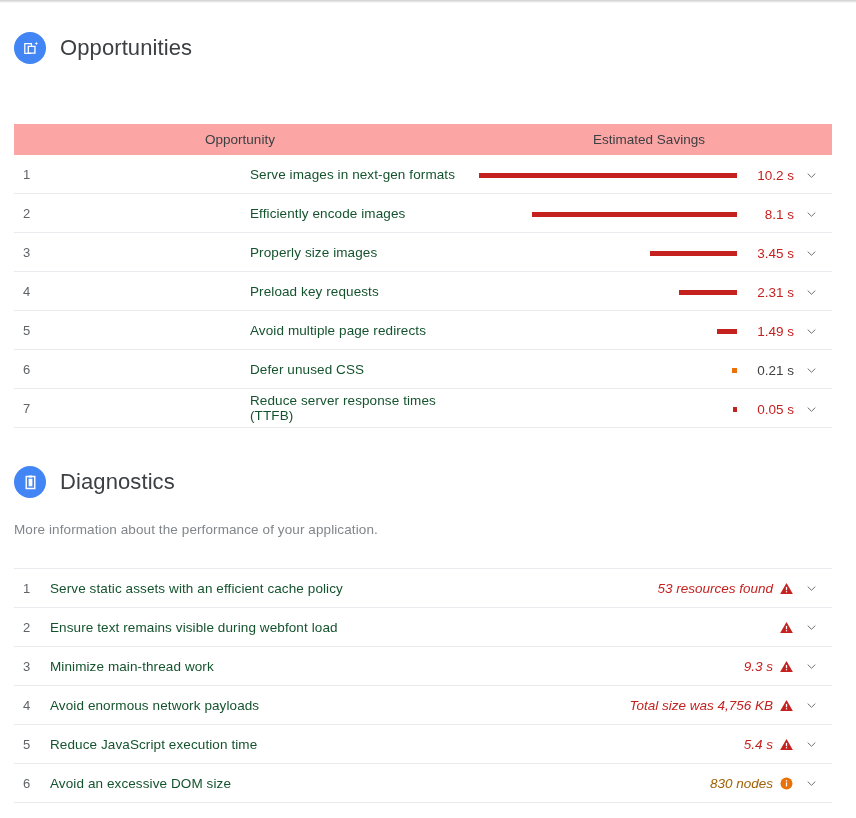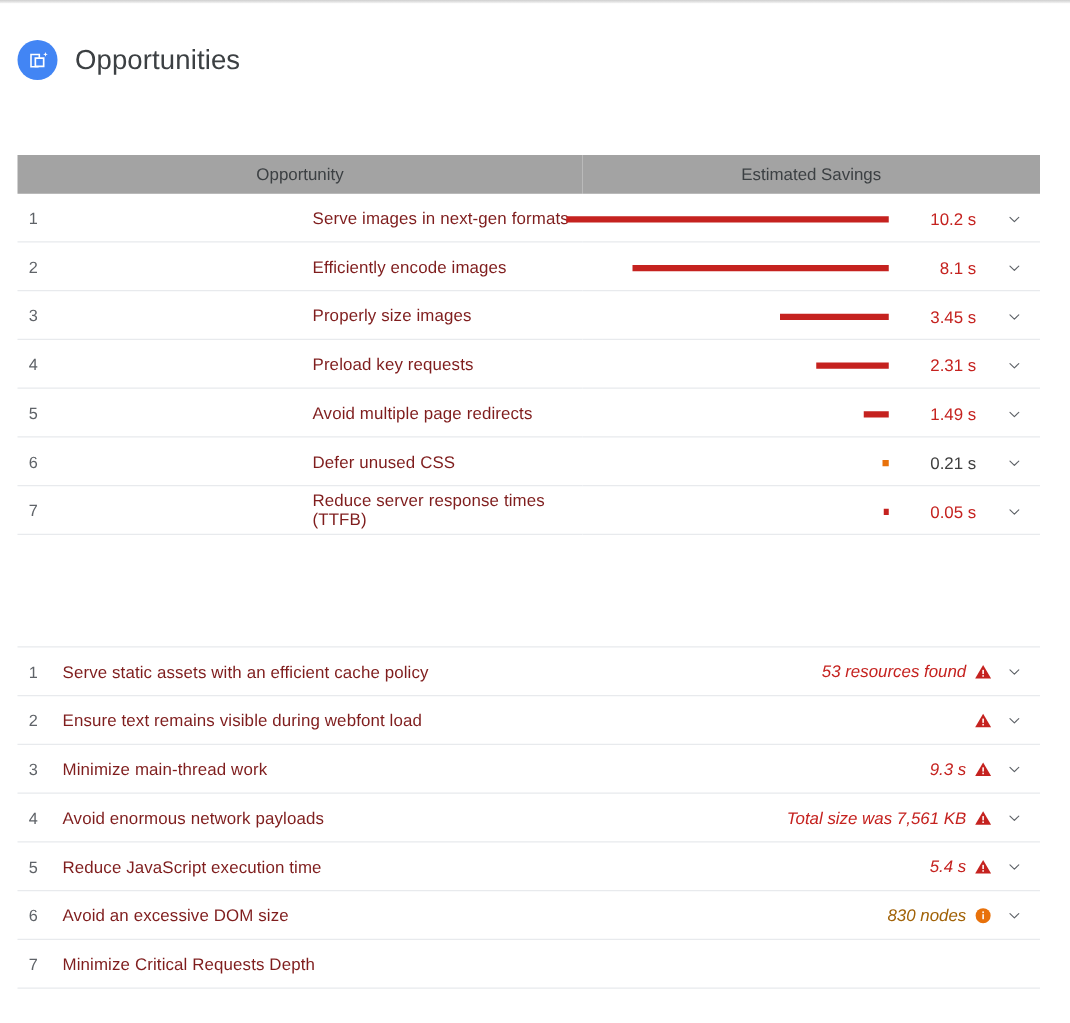--- a/index.html
+++ b/index.html
@@ -54,21 +54,21 @@
   }
 
   
   .opp-table {
     width: 818px;
     border-collapse: collapse;
     table-layout: fixed;
     font-size: 13.5px;
   }
   .opp-table th {
-    background: #a3a3a3;
+    background: #fca5a5;
     color: #3c4043;
     font-weight: 400;
     font-size: 13.5px;
     height: 31px;
     text-align: center;
     border: none;
     padding: 0;
   }
   .opp-table th.c1 { width: 452px; }
   .opp-table th.c2 { width: 366px; }
@@ -80,36 +80,36 @@
   }
   .row-num {
     width: 26px;
     color: #5f6368;
     font-size: 13px;
     text-align: left;
     padding-left: 9px !important;
     box-sizing: border-box;
   }
   .row-title {
-    color: #7f1d1d;
+    color: #14532d;
     font-size: 13.5px;
     letter-spacing: .1px;
     padding-left: 10px !important;
   }
   .row-right {
     text-align: right;
     padding-right: 9px !important;
     white-space: nowrap;
   }
   .bar-wrap {
     display: inline-flex;
     align-items: center;
     justify-content: flex-end;
     width: 100%;
-    gap: 16px;
+    gap: 3px;
   }
   .bar-track {
     position: relative;
     width: 258px;
     height: 5px;
     flex: 0 0 258px;
   }
   .bar-fill {
     position: absolute;
     right: 0;
@@ -293,23 +293,34 @@
               <span class="chev"><svg class="inline-svg" width="13" height="13" viewBox="0 0 24 24" aria-hidden="true">
                   <path d="M5.5 9 L12 15.3 L18.5 9" fill="none" stroke="#5f6368" stroke-width="1.7" stroke-linecap="round" stroke-linejoin="round"></path>
                 </svg></span>
             </span></td>
         </tr>
       </tbody>
   </table>
 
   <div style="height:36px"></div>
 
+  <div class="section-header">
+    <div class="sec-icon">
+      <svg width="19" height="19" viewBox="0 0 24 24" aria-hidden="true">
+        <path d="M6.6 4.4h10.8v15.2H6.6z" fill="none" stroke="#ffffff" stroke-width="1.8" rx="1"></path>
+        <path d="M9.6 7.2h4.8v9.6H9.6z" fill="#ffffff"></path>
+        <path d="M9.8 3.2h4.4v2.6H9.8z" fill="#ffffff"></path>
+      </svg>
+    </div>
+    <div class="sec-title">Diagnostics</div>
+  </div>
 
   <div class="gap-md"></div>
 
+  <div class="sec-desc">More information about the performance of your application.</div>
 
   <div style="height:31px"></div>
 
   <table class="diag-table">
     <tbody id="diag-body">
         <tr>
           <td class="row-num">1</td>
           <td class="row-title">Serve static assets with an efficient cache policy</td>
           <td class="diag-right"><span class="diag-val ">53 resources found</span><span class="badge-slot"><svg class="inline-svg" width="15" height="15" viewBox="0 0 24 24" aria-hidden="true">
                 <path d="M12 3.2 L22.2 20.6 H1.8 Z" fill="#c5221f"></path>
@@ -337,21 +348,21 @@
                 <path d="M12 3.2 L22.2 20.6 H1.8 Z" fill="#c5221f"></path>
                 <rect x="11" y="9.4" width="2" height="5.4" fill="#ffffff"></rect>
                 <rect x="11" y="16.2" width="2" height="2" fill="#ffffff"></rect>
               </svg></span><span class="chev"><svg class="inline-svg" width="13" height="13" viewBox="0 0 24 24" aria-hidden="true">
                 <path d="M5.5 9 L12 15.3 L18.5 9" fill="none" stroke="#5f6368" stroke-width="1.7" stroke-linecap="round" stroke-linejoin="round"></path>
               </svg></span></td>
         </tr>
         <tr>
           <td class="row-num">4</td>
           <td class="row-title">Avoid enormous network payloads</td>
-          <td class="diag-right"><span class="diag-val ">Total size was 7,561 KB</span><span class="badge-slot"><svg class="inline-svg" width="15" height="15" viewBox="0 0 24 24" aria-hidden="true">
+          <td class="diag-right"><span class="diag-val ">Total size was 4,756 KB</span><span class="badge-slot"><svg class="inline-svg" width="15" height="15" viewBox="0 0 24 24" aria-hidden="true">
                 <path d="M12 3.2 L22.2 20.6 H1.8 Z" fill="#c5221f"></path>
                 <rect x="11" y="9.4" width="2" height="5.4" fill="#ffffff"></rect>
                 <rect x="11" y="16.2" width="2" height="2" fill="#ffffff"></rect>
               </svg></span><span class="chev"><svg class="inline-svg" width="13" height="13" viewBox="0 0 24 24" aria-hidden="true">
                 <path d="M5.5 9 L12 15.3 L18.5 9" fill="none" stroke="#5f6368" stroke-width="1.7" stroke-linecap="round" stroke-linejoin="round"></path>
               </svg></span></td>
         </tr>
         <tr>
           <td class="row-num">5</td>
           <td class="row-title">Reduce JavaScript execution time</td>

